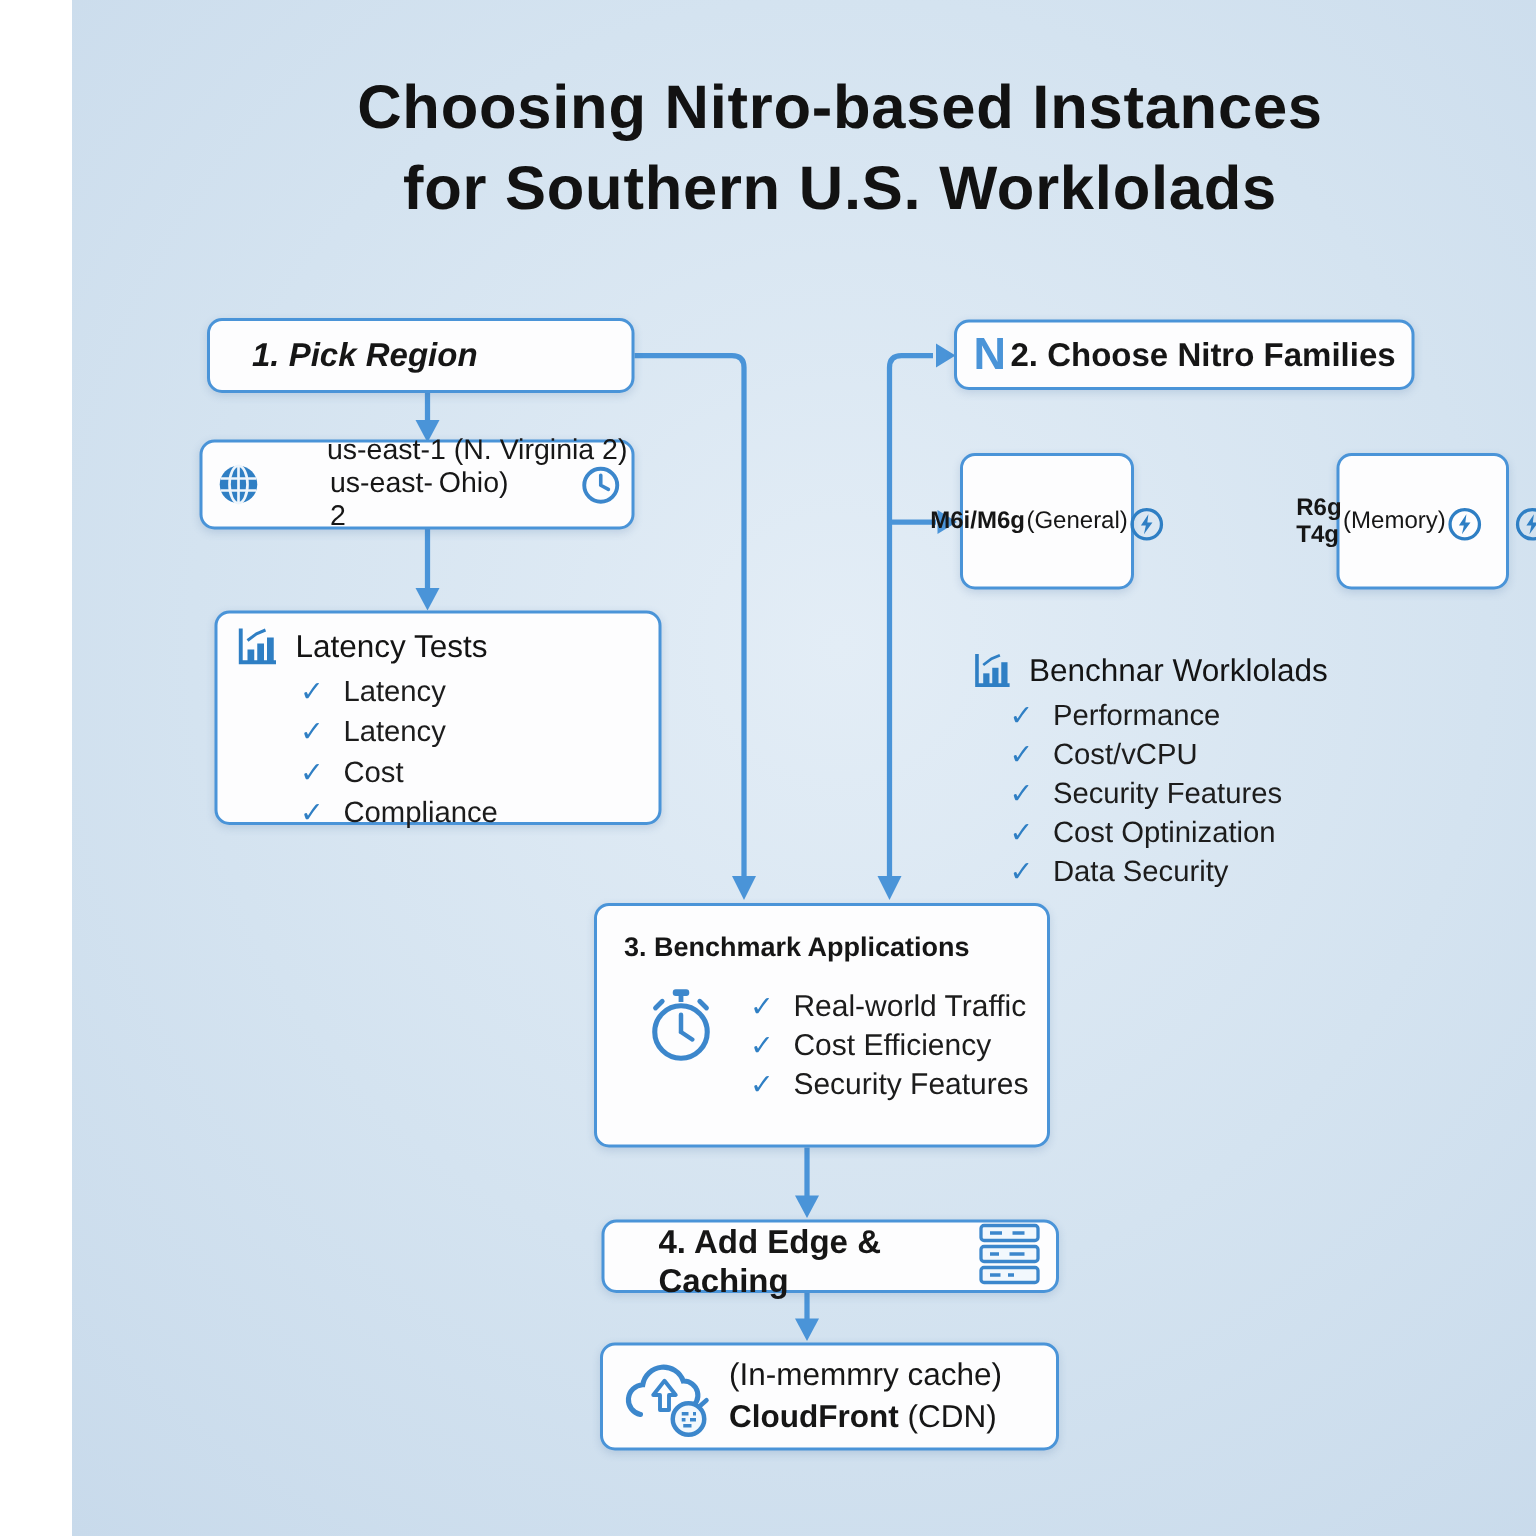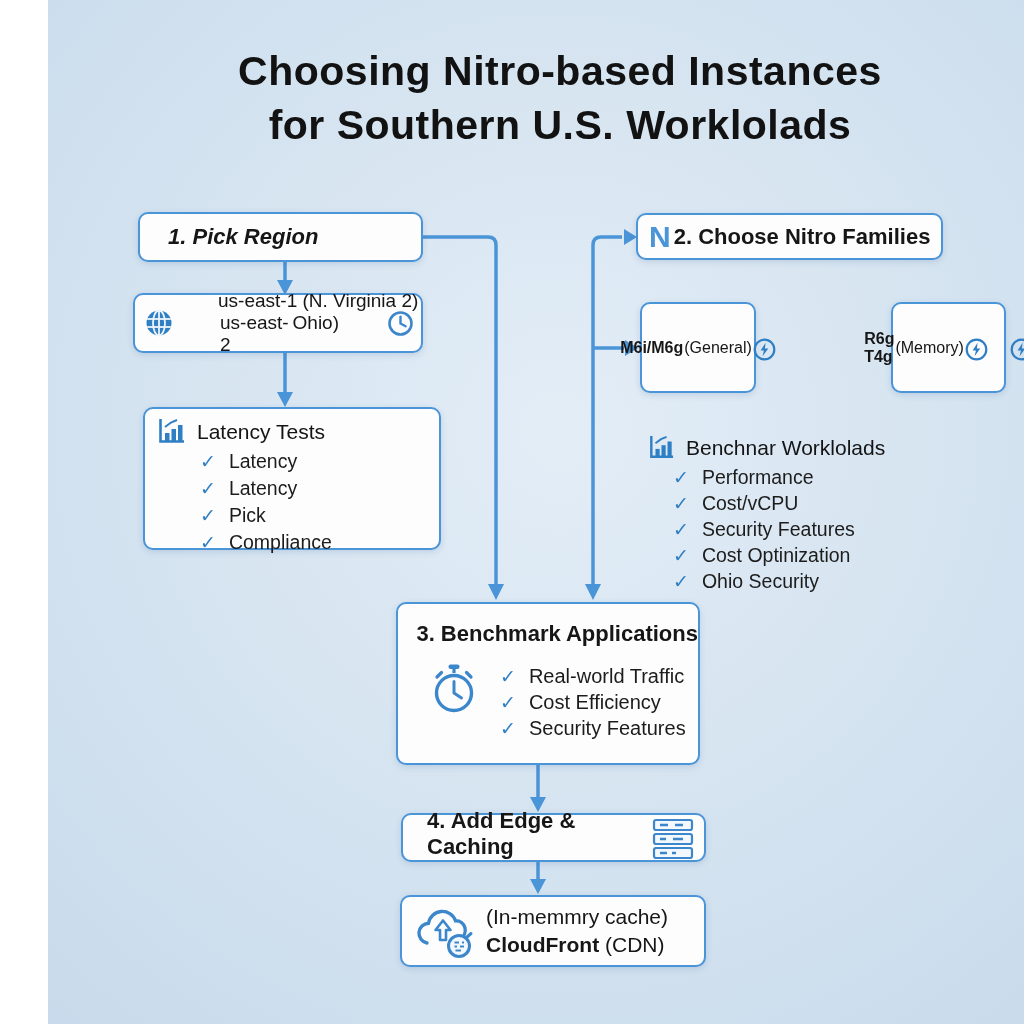--- a/index.html
+++ b/index.html
@@ -34,24 +34,24 @@
   .fam{top:302px;height:91px;display:flex;align-items:center;justify-content:center;gap:1px;font-size:16px;}
   .fam .nm{font-weight:bold;}
   .fam1{left:592px;width:116px;}
   .fam2{left:717px;width:114px;}
   .fam3{left:843px;width:115px;}
   .bolts{display:flex;gap:22px;margin-top:3px;}
   .bench{position:absolute;left:600px;top:435px;width:300px;}
   .bench .citems{margin-left:25px;margin-top:4px;}
   .bench .citem{height:26px;}
   .step3{left:348px;top:602px;width:304px;height:163px;padding:17px 0 0 18px;}
-  .step3 .t{font-weight:bold;font-size:22px;text-align:right;}
+  .step3 .t{font-weight:bold;font-size:18px;}
   .step3 .row{display:flex;align-items:flex-start;gap:22px;margin-top:16px;margin-left:14px;}
   .step3 .citem{height:26px;font-size:20px;}
-  .step4{left:353px;top:813px;width:305px;height:49px;display:flex;align-items:flex-end;padding:0 10px 0 24px;font-size:22px;font-weight:bold;}
+  .step4{left:353px;top:813px;width:305px;height:49px;display:flex;align-items:flex-start;padding:0 10px 0 36px;font-size:22px;font-weight:bold;}
   .step4 .lbl{flex:1;}
   .step5{left:352px;top:895px;width:306px;height:72px;display:flex;align-items:center;padding-left:10px;font-size:21px;}
   .step5 .txt{margin-left:8px;line-height:1.35;}
   .b{font-weight:bold;}
   .icon{flex:0 0 auto;display:inline-flex;}
 </style>
 </head>
 <body>
 
 <div class="canvas">
@@ -131,21 +131,21 @@
       <div class="citem">
           <span class="chk">✓</span>
           <span>Latency</span>
         </div>
       <div class="citem">
           <span class="chk">✓</span>
           <span>Latency</span>
         </div>
       <div class="citem">
           <span class="chk">✓</span>
-          <span>Pick</span>
+          <span>Cost</span>
         </div>
       <div class="citem">
           <span class="chk">✓</span>
           <span>Compliance</span>
         </div>
     </div>
   </div>
 
   <div class="box step2">
     <span class="nletter">N</span>
@@ -208,21 +208,21 @@
       <div class="citem">
           <span class="chk">✓</span>
           <span>Security Features</span>
         </div>
       <div class="citem">
           <span class="chk">✓</span>
           <span>Cost Optinization</span>
         </div>
       <div class="citem">
           <span class="chk">✓</span>
-          <span>Ohio Security</span>
+          <span>Data Security</span>
         </div>
     </div>
   </div>
 
   <div class="box step3">
     <div class="t">3. Benchmark Applications</div>
     <div class="row">
       <span class="icon">
         <svg width="48" height="52" viewBox="0 0 48 52">
           <rect x="18.5" y="1.5" width="11" height="4.5" rx="2" fill="#3c87cc"></rect>

